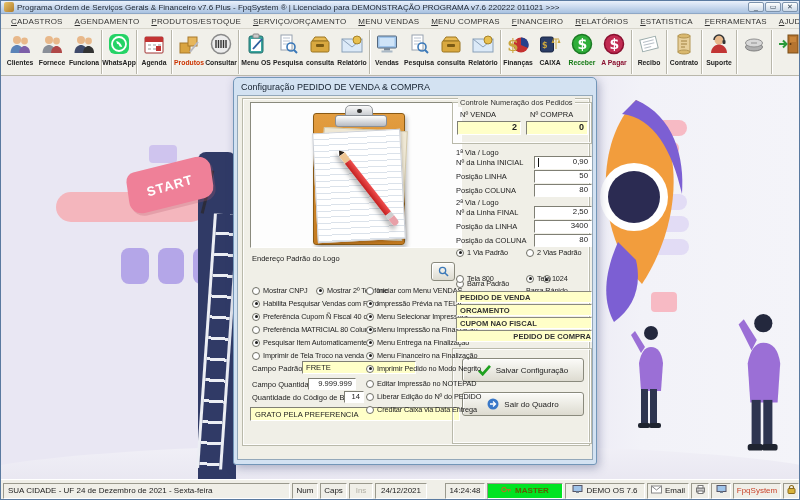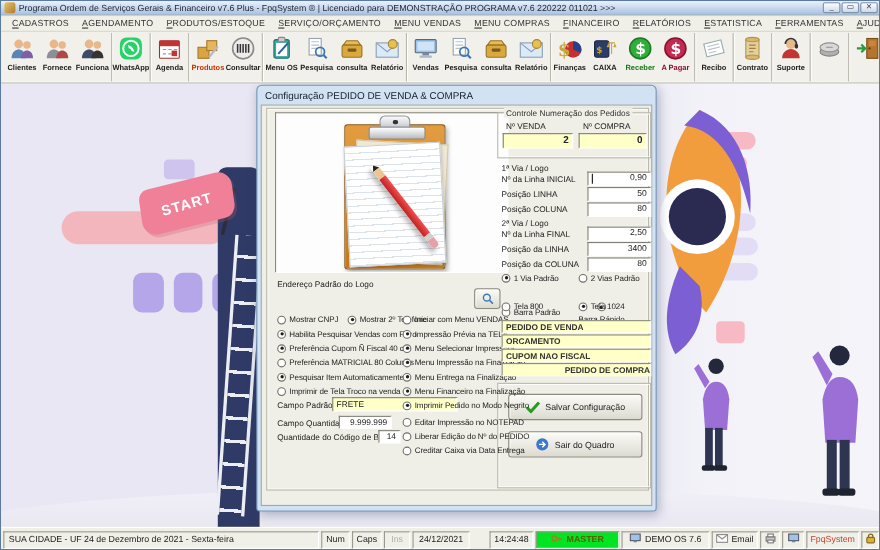--- a/index.html
+++ b/index.html
@@ -470,20 +470,21 @@
 
         <div class="lbl" style="left:14px;top:268px;">Campo Padrão</div>
         <div class="sunken yellow" style="left:64px;top:265px;width:114px;height:13px;padding:1px 0 0 3px;font-size:7.6px;">FRETE</div>
 
         <div class="lbl" style="left:14px;top:284px;">Campo Quantidade</div>
         <div class="sunken val-r" style="left:70px;top:282px;width:48px;height:12px;font-size:7.6px;">9.999.999</div>
 
         <div class="lbl" style="left:14px;top:297px;">Quantidade do Código de Barras</div>
         <div class="sunken val-r" style="left:106px;top:295px;width:20px;height:12px;font-size:7.6px;">14</div>
 
+        <div class="sunken yellow" style="left:12px;top:311px;width:210px;height:14px;padding:2px 0 0 4px;font-size:7.6px;">GRATO PELA PREFERENCIA</div>
 
         <div class="groupbox" style="left:214px;top:6px;width:140px;height:42px;">
           <span class="gb-label">Controle Numeração dos Pedidos</span>
         </div>
         <div class="lbl" style="left:222px;top:14px;">Nº VENDA</div>
         <div class="lbl" style="left:292px;top:14px;">Nº COMPRA</div>
         <div class="sunken yellow val-r" style="left:219px;top:25px;width:64px;height:14px;font-weight:bold;font-size:9px;">2</div>
         <div class="sunken yellow val-r" style="left:288px;top:25px;width:62px;height:14px;font-weight:bold;font-size:9px;">0</div>
 
         <div class="lbl" style="left:218px;top:52px;">1ª Via / Logo</div>

